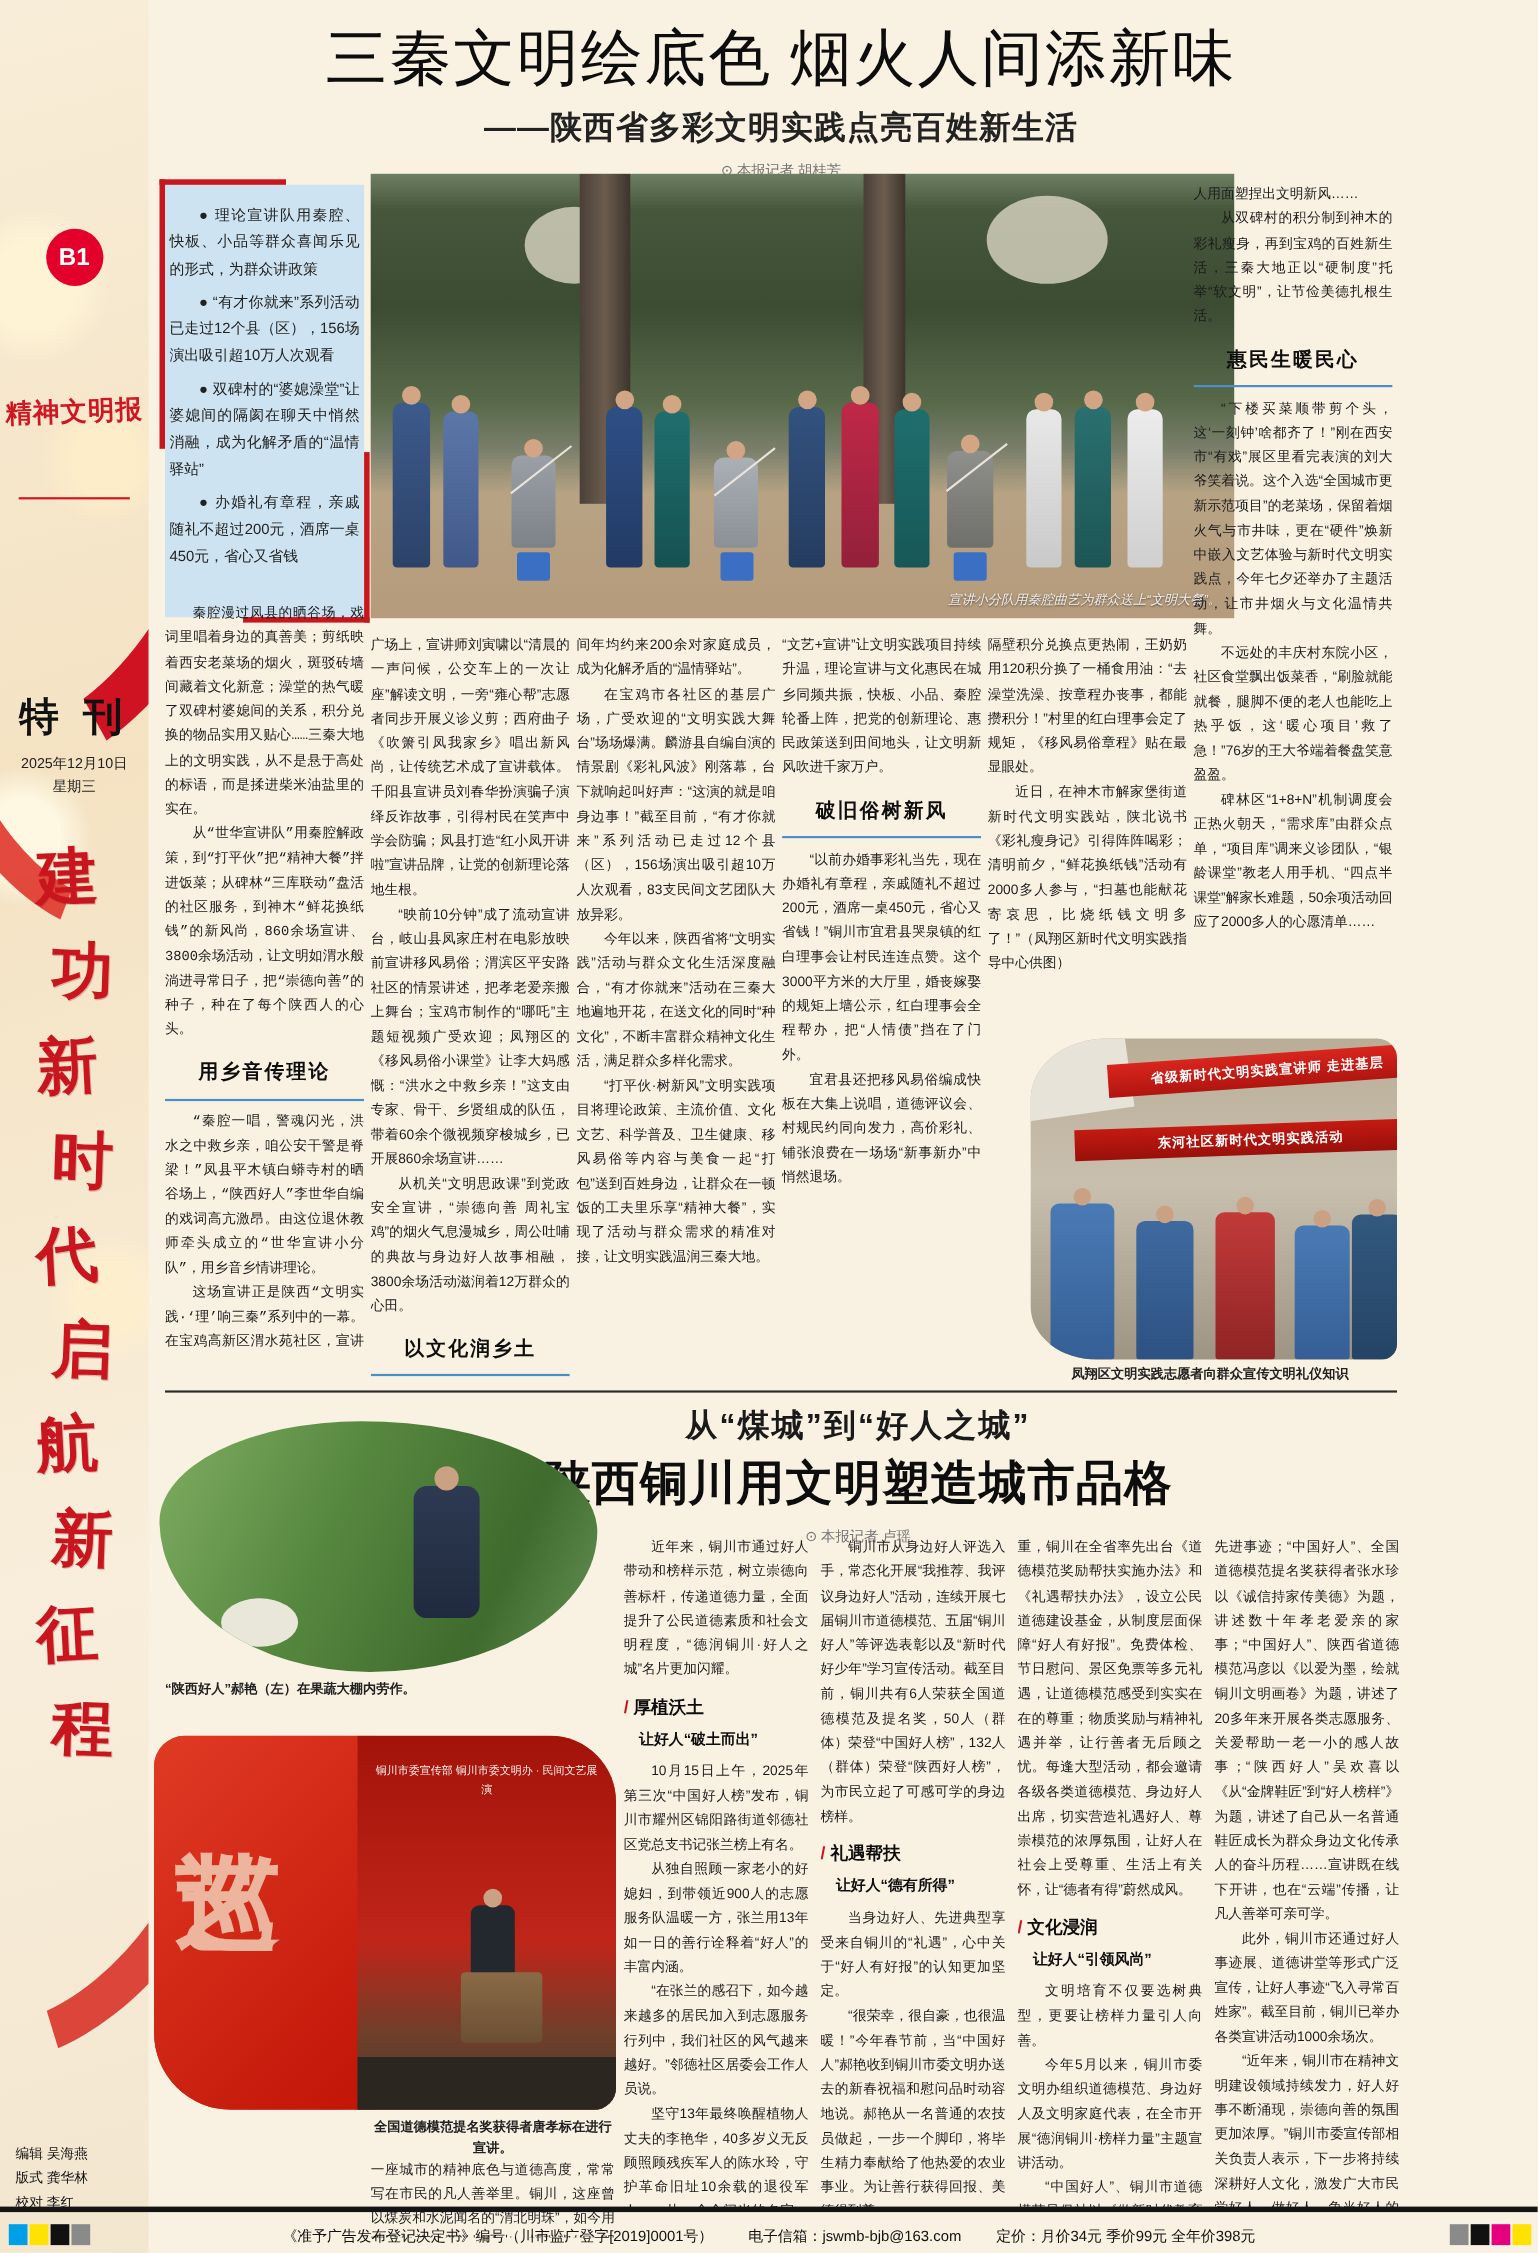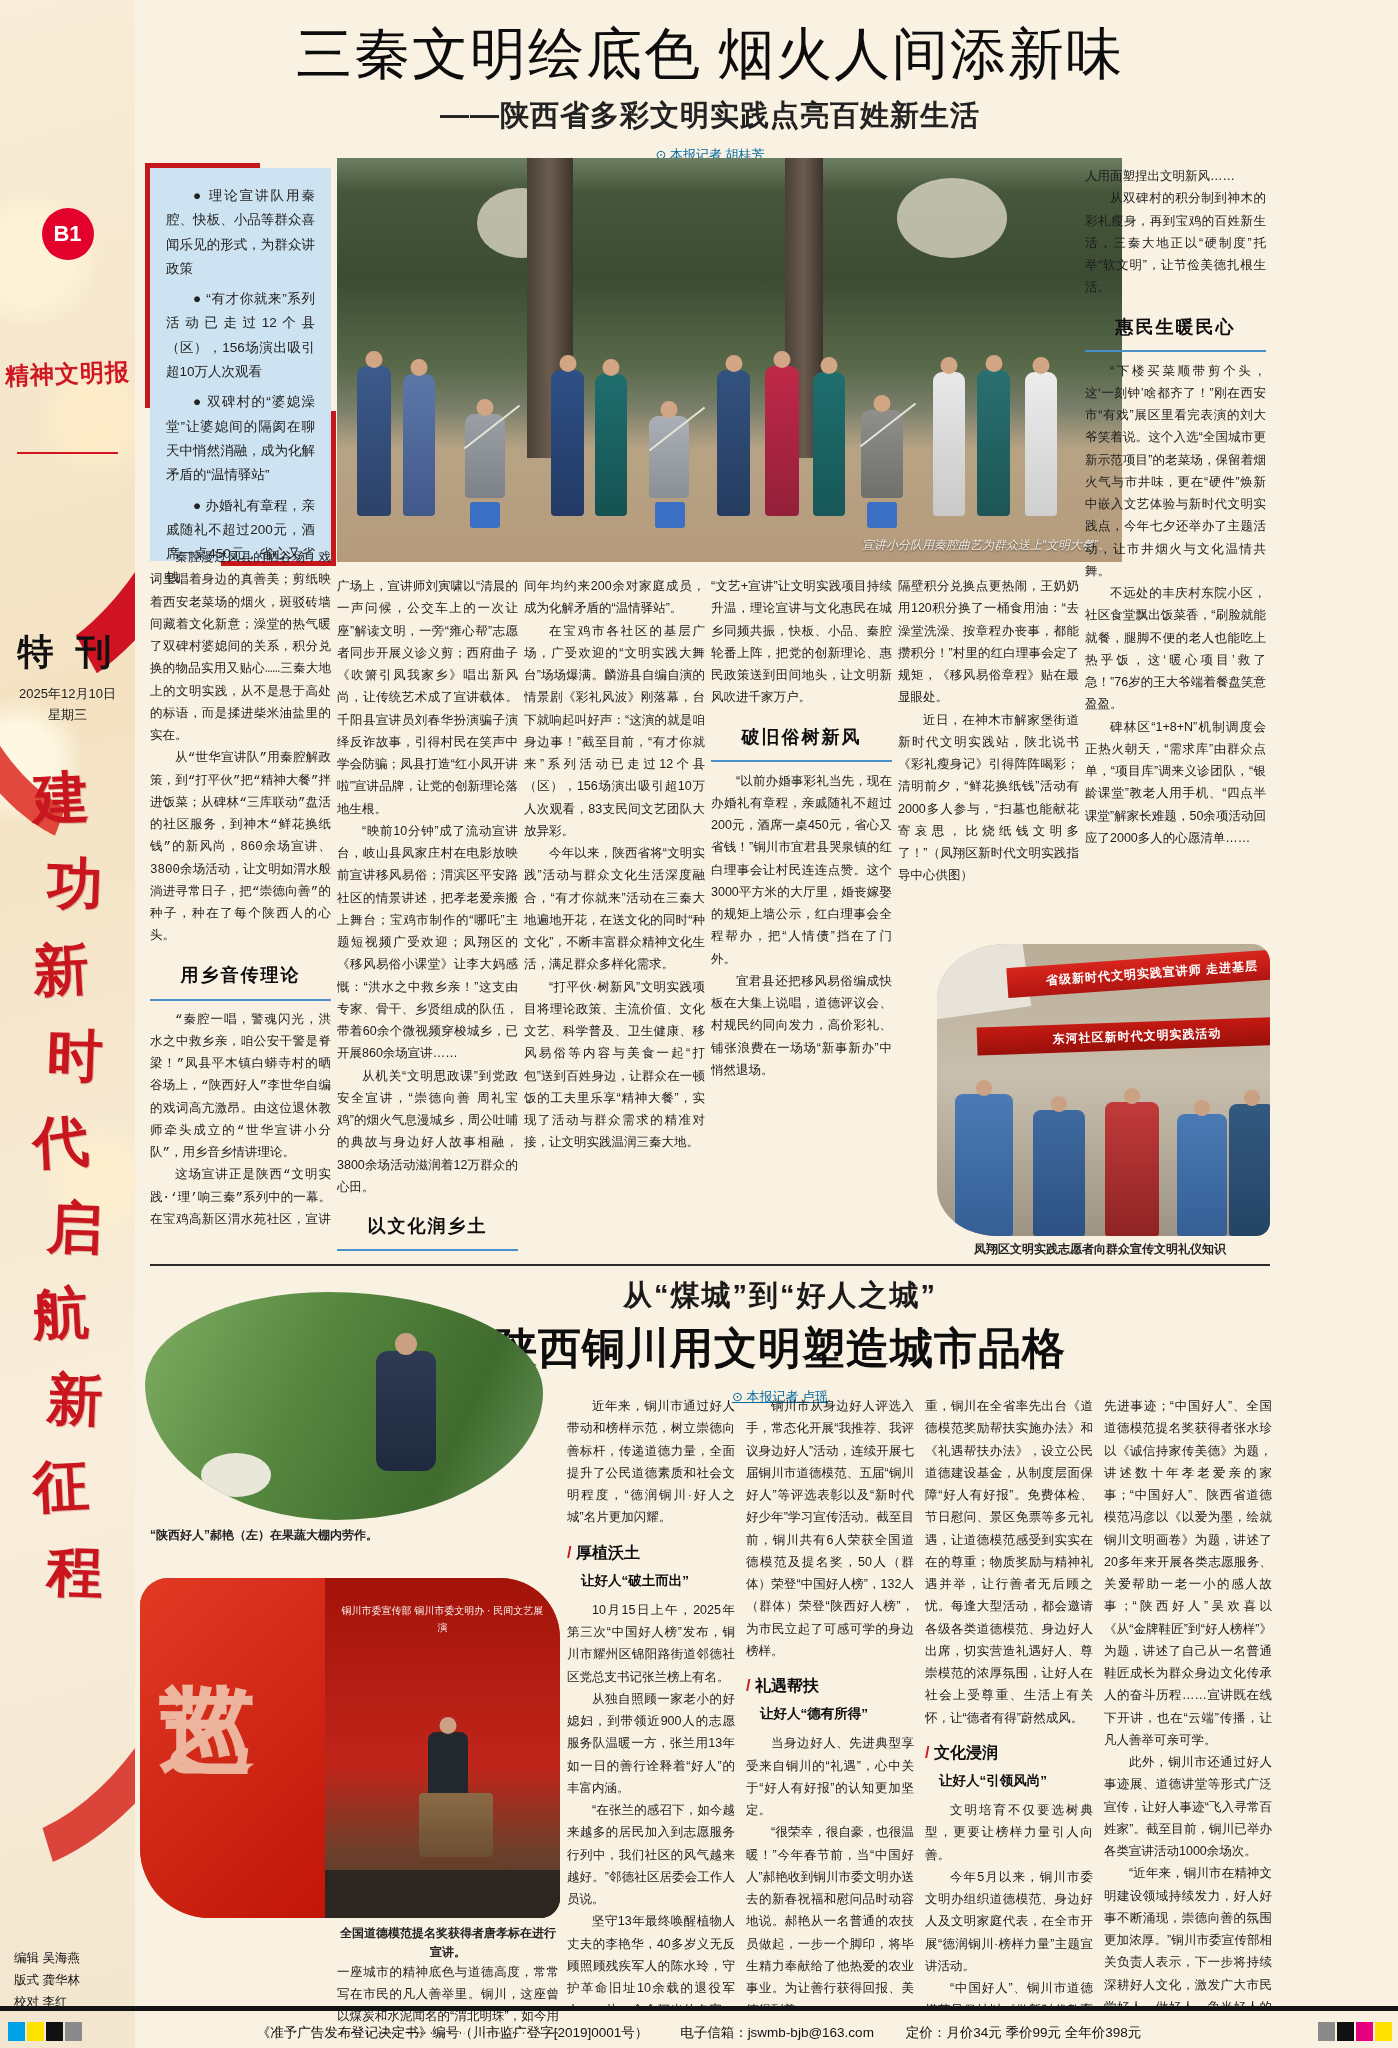--- a/index.html
+++ b/index.html
@@ -34,25 +34,25 @@
                text-shadow:1px 1px 0 rgba(140,10,10,.25);}
   .slogan span:nth-child(odd){transform:translateX(-7px) rotate(-3deg);}
   .slogan span:nth-child(even){transform:translateX(7px) rotate(2deg);}
   .credits{position:absolute;left:14px;top:1948px;font-size:12.5px;color:#111;line-height:1.75;}
 
   
   .h1wrap{position:absolute;left:150px;top:24px;width:1120px;text-align:center;}
   .head1{font-family:"Liberation Serif","DejaVu Serif",serif;font-weight:400;font-size:56px;color:#0d0d0d;
          letter-spacing:2px;line-height:1.1;}
   .dek1{margin-top:10px;font-size:29px;font-weight:600;color:#222;letter-spacing:1px;}
-  .byline{margin-top:10px;font-size:13px;color:#0369a1;text-decoration:underline;}
+  .byline{margin-top:10px;font-size:13px;color:#737373;}
 
   
   .hbox{position:absolute;left:150px;top:168px;width:181px;height:393px;background:#cde3f1;box-sizing:border-box;
-        padding:16px 16px;font-size:13.5px;line-height:1.8;color:#222;text-align:justify;}
+        padding:16px 4px;font-size:13.5px;line-height:1.8;color:#222;text-align:justify;}
   .hbox::before{content:"";position:absolute;left:-5px;top:-5px;width:110px;height:240px;
         border-left:5px solid #c8161d;border-top:5px solid #c8161d;}
   .hbox::after{content:"";position:absolute;right:-5px;bottom:-5px;width:110px;height:150px;
         border-right:5px solid #c8161d;border-bottom:5px solid #c8161d;}
   .hbox p{margin:0 0 6px;text-indent:2em;}
 
   
   .photo1{position:absolute;left:337px;top:158px;width:742px;height:404px;overflow:hidden;
     background:linear-gradient(#6d7f63 0%,#47573c 8%,#3c4c33 30%,#596a4b 52%,#7a7f6b 62%,#b7a384 72%,#b59b7c 100%);padding-left:43px;}
   .ph-sky{position:absolute;border-radius:50%;background:#d9d6c4;opacity:.8;}

